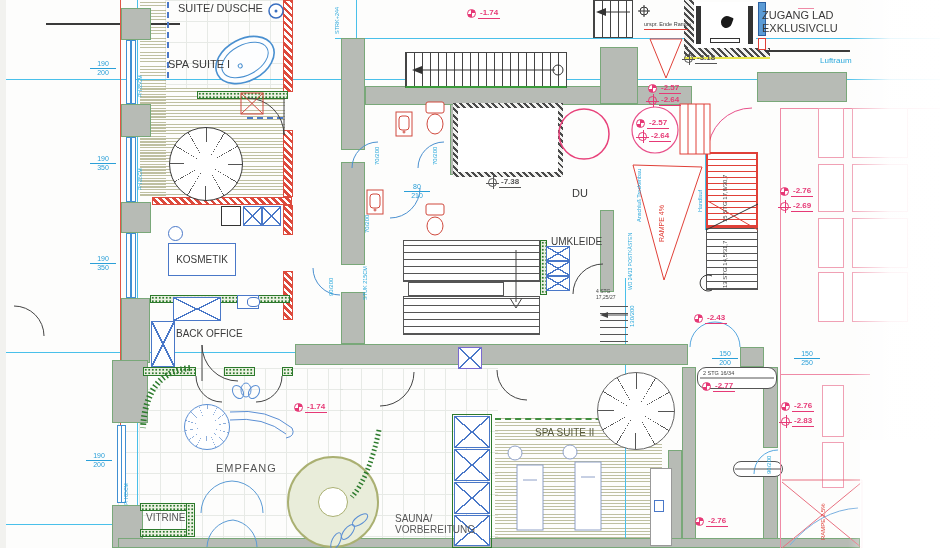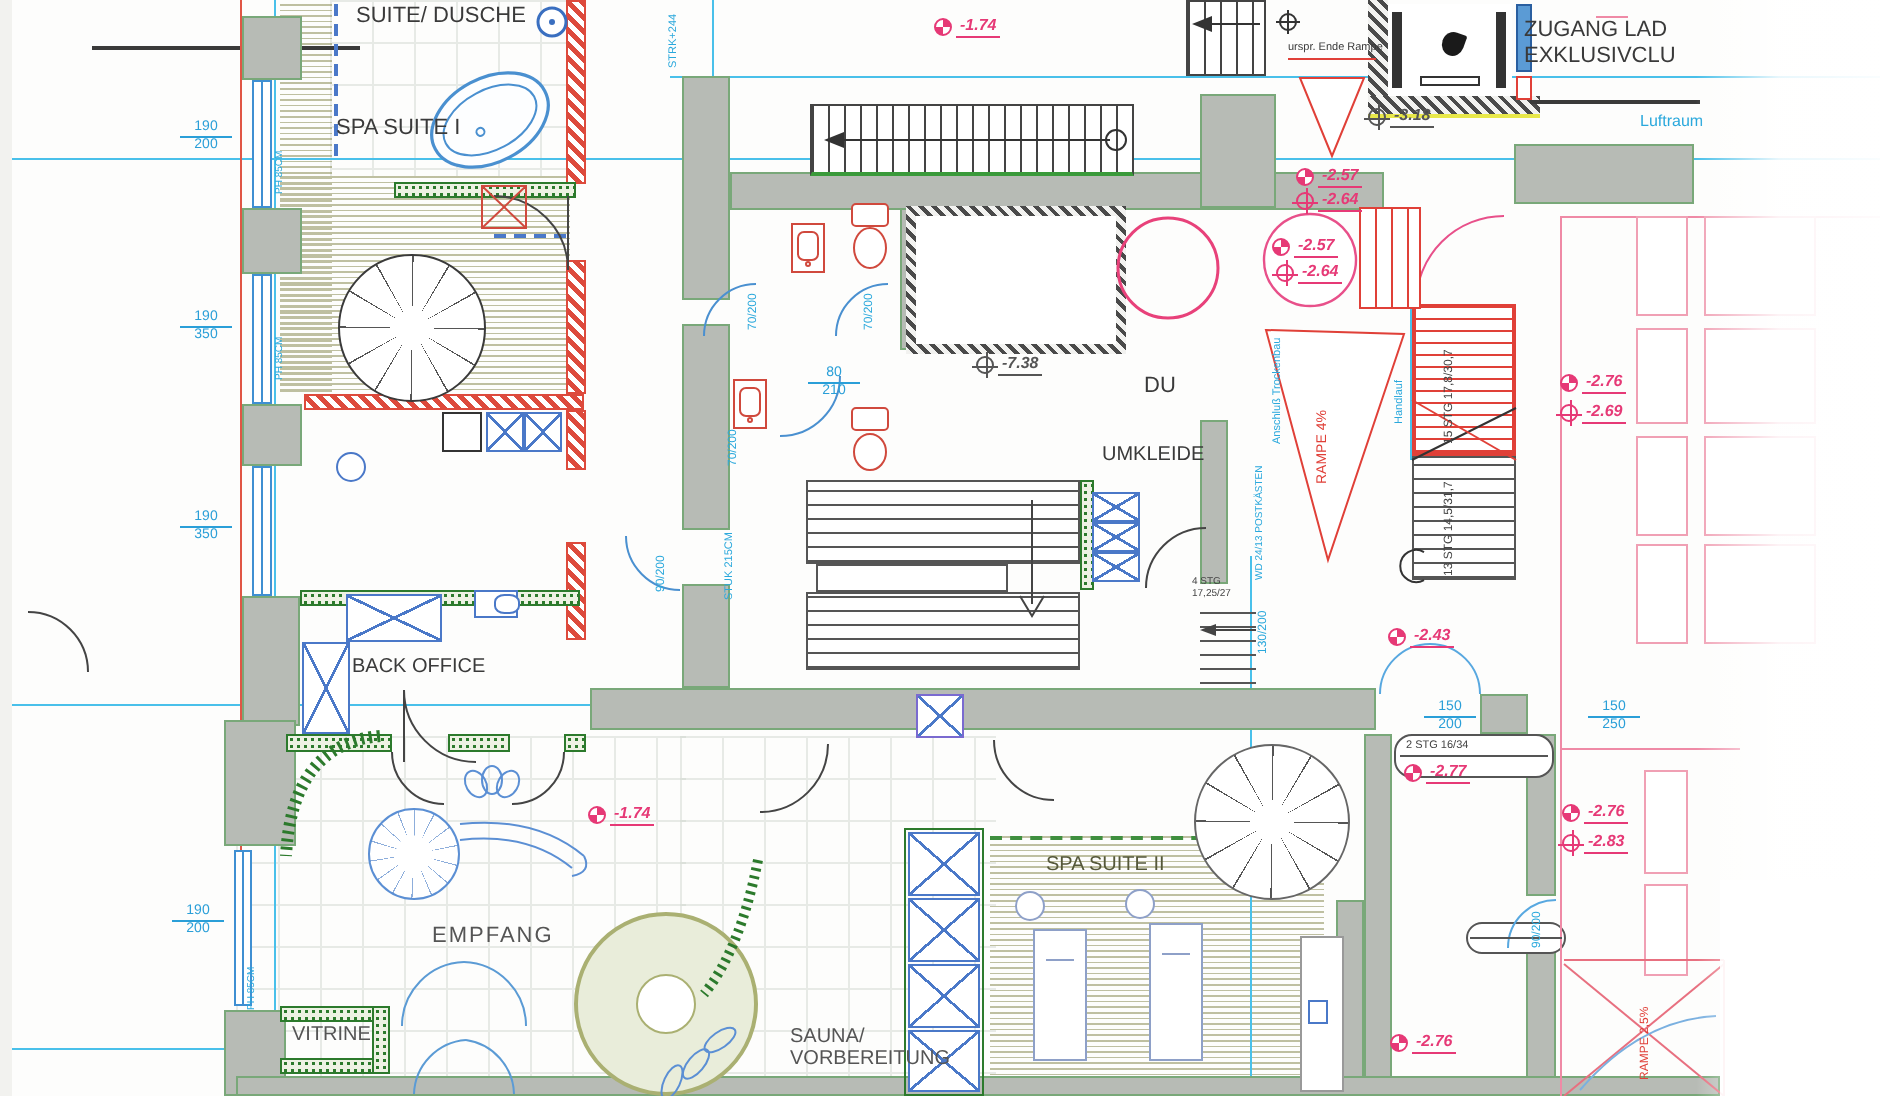--- a/index.html
+++ b/index.html
@@ -29,21 +29,21 @@
   
   .lab{position:absolute;color:#3a3a3a;white-space:nowrap;line-height:1.1;}
   .cy{color:#2aa8dc;}
   .rd{color:#e04038;}
   .rot{transform:rotate(-90deg);transform-origin:left top;}
   .dim{position:absolute;width:26px;text-align:center;font-size:7px;line-height:8px;color:#2a9fd8;}
   .dim .a{display:block;border-bottom:1px solid #2a9fd8;}
   .ddim{position:absolute;font-size:6px;color:#2aa8dc;white-space:nowrap;}
   
   .mk{position:absolute;display:flex;align-items:center;gap:2px;font-size:8px;font-weight:bold;color:#e63976;white-space:nowrap;}
-  .mk .t{border-bottom:1px solid currentColor;padding:0 2px 1px;font-style:italic;}
+  .mk .t{border-bottom:1px solid currentColor;padding:0 2px 1px;}
   .mk .s{width:9px;height:9px;border:1px solid currentColor;border-radius:50%;flex:0 0 auto;position:relative;box-sizing:border-box;}
   .mk .s.lvl{background:conic-gradient(currentColor 0 90deg,#fff 90deg 180deg,currentColor 180deg 270deg,#fff 270deg 360deg);}
   .mk .s.crs::before{content:"";position:absolute;left:-3px;right:-3px;top:50%;height:1px;background:currentColor;}
   .mk .s.crs::after{content:"";position:absolute;top:-3px;bottom:-3px;left:50%;width:1px;background:currentColor;}
   .mk.dark{color:#555;}
   .fade{position:absolute;pointer-events:none;}
 </style>
 </head>
 <body>
 
@@ -304,27 +304,30 @@
     <path d="M712 290 A8 8 0 1 1 712 276" fill="none" stroke="#333"></path>
     <line x1="700" y1="378" x2="774" y2="378" stroke="#555"></line>
     <line x1="735" y1="469" x2="781" y2="469" stroke="#555"></line>
 
     <path d="M190 368 Q146 372 143 428" fill="none" stroke="#2c7a2c" stroke-width="6" stroke-dasharray="1.5,2.5"></path>
     <path d="M379 430 Q370 475 352 497" fill="none" stroke="#2c7a2c" stroke-width="5" stroke-dasharray="1.5,2.5"></path>
   </svg>
 
   <div class="lab" style="left:178px;top:2px;font-size:11px;">SUITE/ DUSCHE</div>
   <div class="lab" style="left:168px;top:58px;font-size:11px;">SPA SUITE I</div>
+  <div class="abs" style="left:168px;top:243px;width:68px;height:33px;border:1px solid #4a78c8;background:#fff;box-sizing:border-box;display:flex;align-items:center;justify-content:center;">
+    <span class="lab" style="position:static;font-size:10px;">KOSMETIK</span>
+  </div>
   <div class="abs" style="left:168px;top:226px;width:15px;height:15px;border:1px solid #4a78c8;border-radius:50%;background:#fff;box-sizing:border-box;"></div>
   <div class="lab" style="left:176px;top:328px;font-size:10px;">BACK OFFICE</div>
   <div class="lab" style="left:216px;top:462px;font-size:11px;letter-spacing:1px;color:#555;">EMPFANG</div>
   <div class="lab" style="left:146px;top:512px;font-size:10px;color:#555;">VITRINE</div>
   <div class="lab" style="left:572px;top:187px;font-size:11px;">DU</div>
-  <div class="lab" style="left:551px;top:222px;font-size:10px;">UMKLEIDE</div>
-  <div class="lab" style="left:523px;top:427px;font-size:10px;color:#55583a;">SPA SUITE II</div>
+  <div class="lab" style="left:551px;top:236px;font-size:10px;">UMKLEIDE</div>
+  <div class="lab" style="left:535px;top:427px;font-size:10px;color:#55583a;">SPA SUITE II</div>
   <div class="lab" style="left:395px;top:513px;font-size:10px;color:#555;">
     <span>SAUNA/</span><br>
     <span>VORBEREITUNG</span>
   </div>
   <div class="lab" style="left:762px;top:9px;font-size:11px;line-height:13px;">
     <span>ZUGANG LAD</span><br>
     <span>EXKLUSIVCLU</span>
   </div>
   <div class="lab cy" style="left:820px;top:57px;font-size:8px;">Luftraum</div>
 

